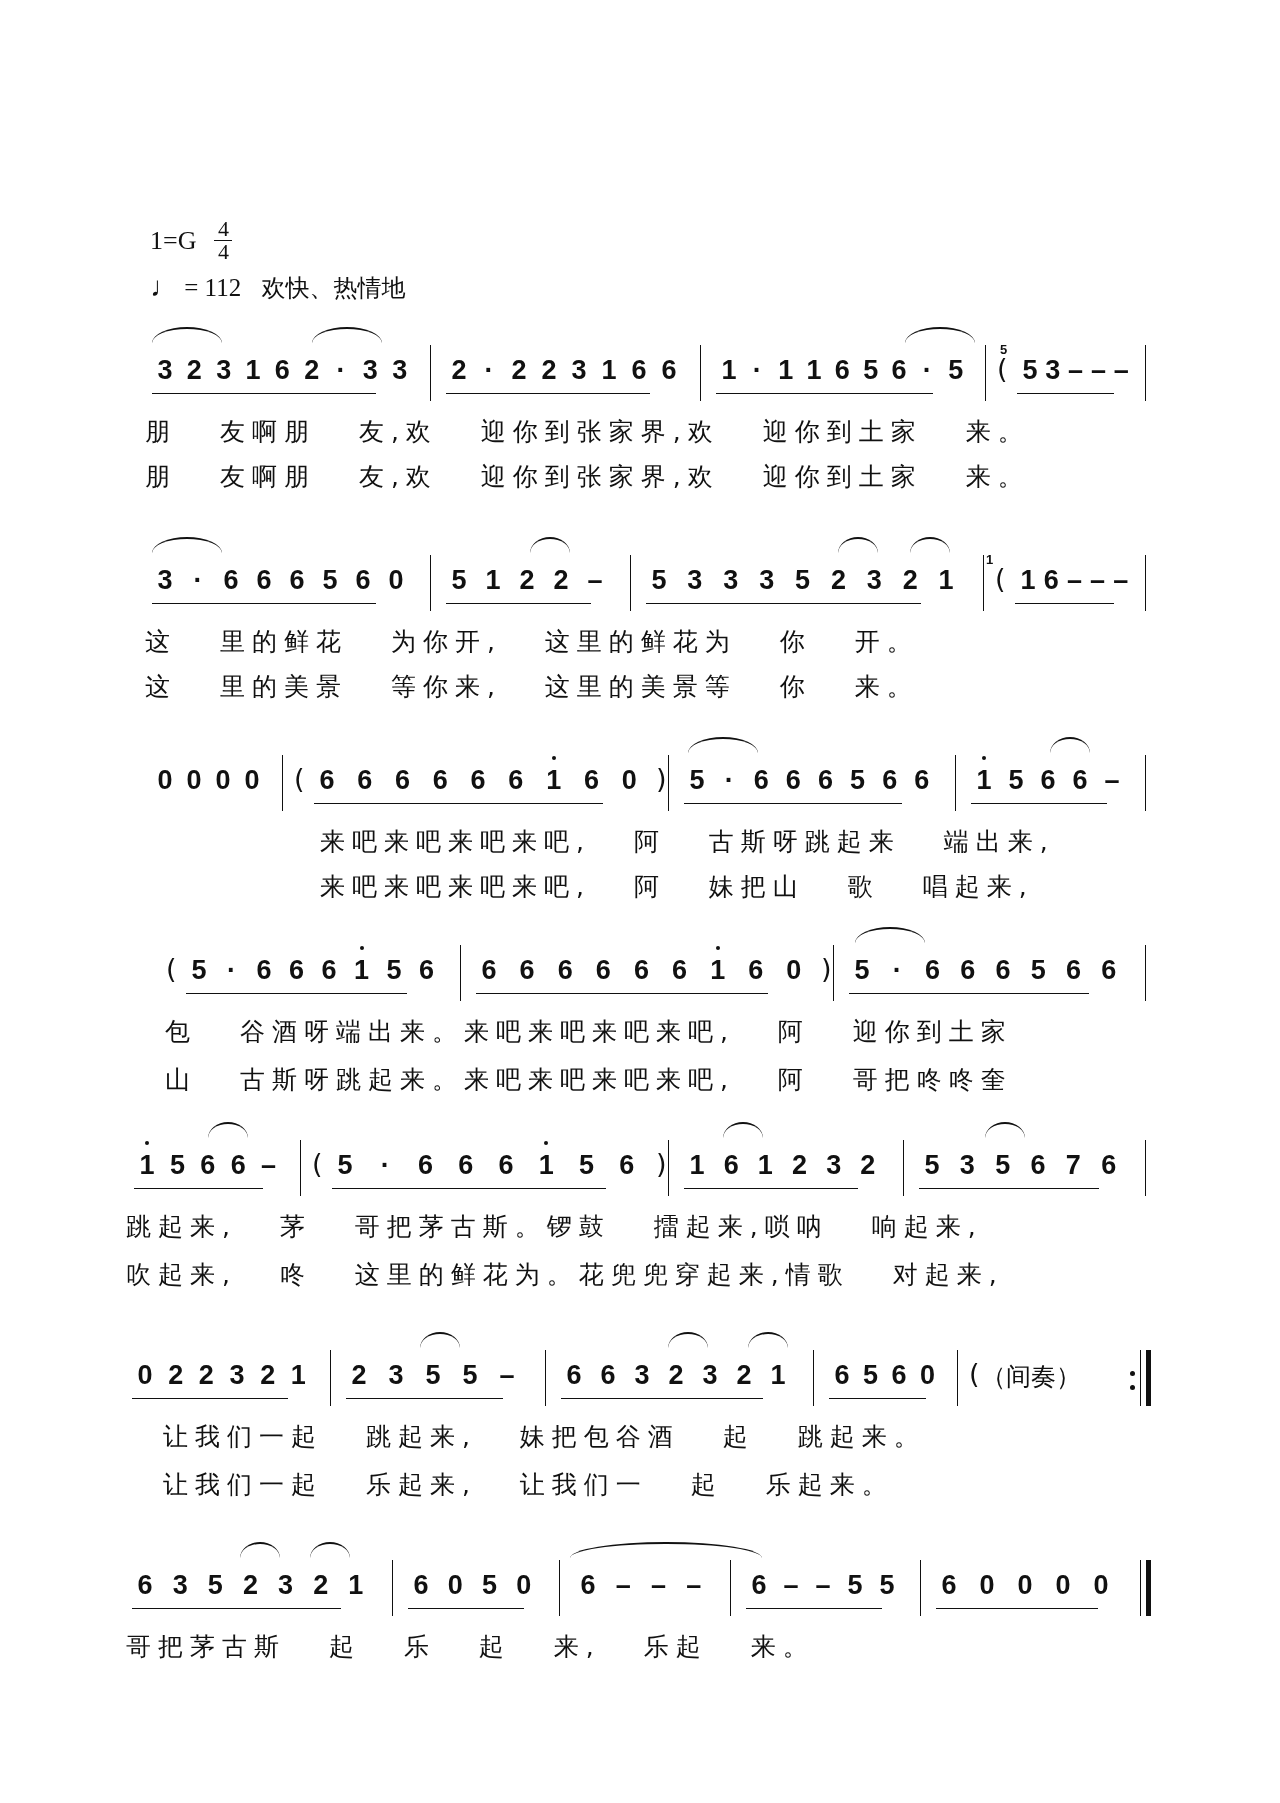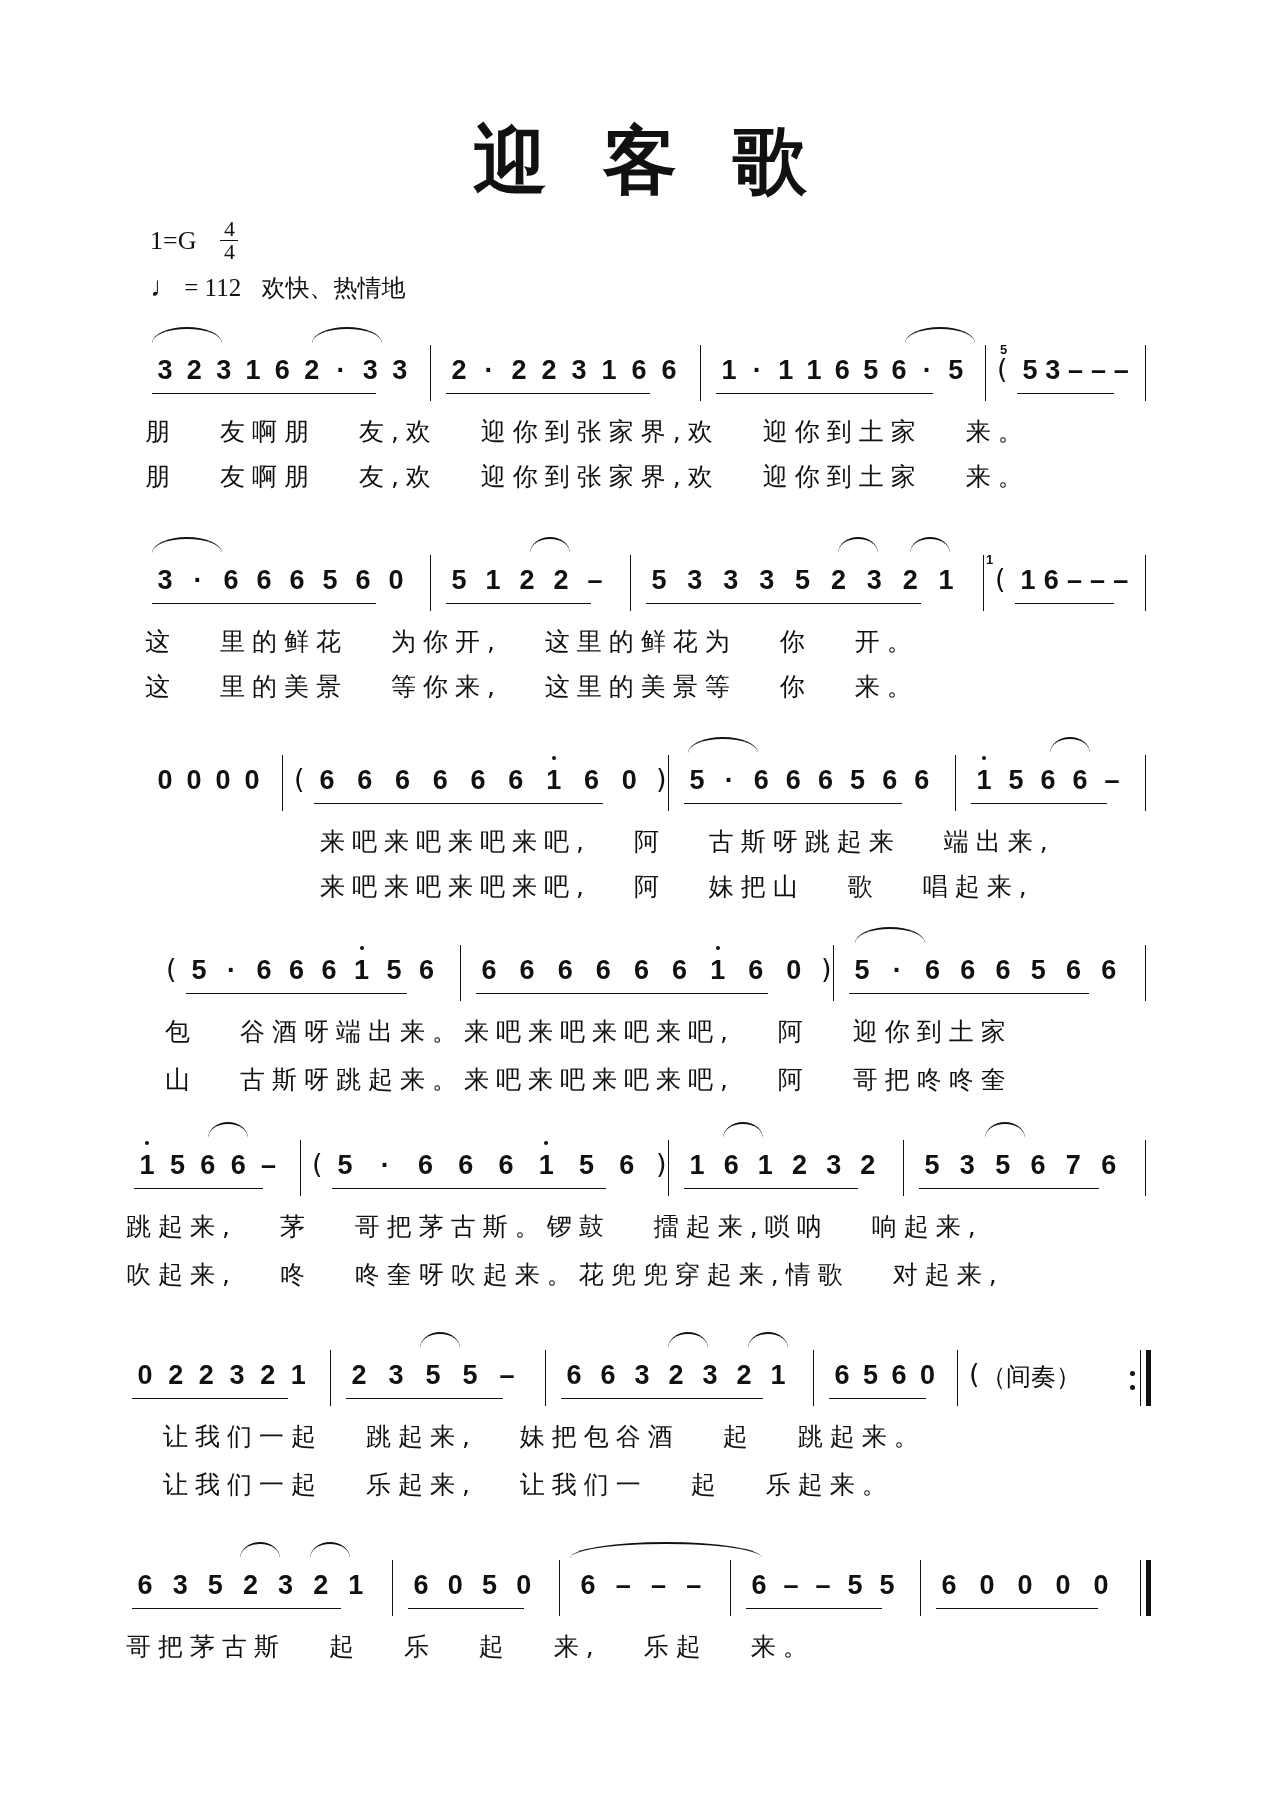--- a/index.html
+++ b/index.html
@@ -3,21 +3,21 @@
 <meta charset="utf-8">
 <style>
   html, body { margin: 0; padding: 0; background: #ffffff; }
   body { width: 1280px; height: 1803px; position: relative; overflow: hidden;
          font-family: "DejaVu Sans", sans-serif; color: #111; }
   .page { position: absolute; left: 0; top: 0; width: 1280px; height: 1803px; }
   .title { position: absolute; left: 0; width: 1280px; top: 112px; text-align: center;
            font-family: "DejaVu Serif", serif; font-weight: bold; font-size: 74px; letter-spacing: 56px;
            padding-left: 56px; box-sizing: border-box; }
   .meta-left { position: absolute; left: 150px; top: 218px; font-family: "Liberation Serif", serif; font-size: 26px; }
-  .key { display: inline-flex; align-items: center; gap: 24px; }
+  .key { display: inline-flex; align-items: center; gap: 18px; }
   .timesig { display: inline-flex; flex-direction: column; align-items: center; font-size: 22px; line-height: 22px; }
   .timesig .bar { width: 18px; border-top: 1.5px solid #111; }
   .tempo { margin-top: 8px; font-size: 25px; }
   .tempo .note-glyph { font-size: 28px; }
   .tempo .desc { font-family: "DejaVu Sans", sans-serif; font-size: 24px; margin-left: 14px; }
   .meta-right { position: absolute; left: 965px; top: 215px; font-family: "DejaVu Sans", sans-serif; font-weight: bold; font-size: 25px; line-height: 38px; }
   .meta-right .row { display: flex; justify-content: space-between; width: 148px; }
 
   .system { position: absolute; left: 0; width: 1280px; }
   .notes-row { position: absolute; height: 60px; }
@@ -33,21 +33,20 @@
   .paren { position: absolute; font-size: 27px; top: 8px; font-family: "DejaVu Sans", sans-serif; }
   .interlude { position: absolute; font-size: 25px; top: 10px; }
   .repeat-dots { position: absolute; }
   .repeat-dots i { display:block; width:5px; height:5px; border-radius:50%; background:#111; margin: 9px 0; }
 </style>
 </head>
 <body>
 
 <div class="page">
 
-  <div class="title">迎客歌</div>
 
   <div class="meta-left">
     <div class="key">
       <span>1=G</span>
       <span class="timesig">
         <span>4</span>
         <span class="bar"></span>
         <span>4</span>
       </span>
     </div>
@@ -294,21 +293,21 @@
           <div class="barline" style="left: 903px;"></div>
           <div class="barline" style="left: 1145px;"></div>
           <div class="slur" style="left: 208px; width: 40px; top: -18px;"></div>
           <div class="slur" style="left: 723px; width: 40px; top: -18px;"></div>
           <div class="slur" style="left: 985px; width: 40px; top: -18px;"></div>
         </div>
         <div class="lyric-row" style="left: 126px; top: 70px;">
           <span style="letter-spacing: 7px; word-spacing: 28px;">跳起来, 茅 哥把茅古斯。锣鼓 擂起来,唢呐 响起来,</span>
         </div>
         <div class="lyric-row" style="left: 126px; top: 118px;">
-          <span style="letter-spacing: 7px; word-spacing: 28px;">吹起来, 咚 咚奎呀吹起来。花兜兜穿起来,情歌 对起来,</span>
+          <span style="letter-spacing: 7px; word-spacing: 28px;">吹起来, 咚 这里的鲜花为。花兜兜穿起来,情歌 对起来,</span>
         </div>
       </div>
       <div class="system" style="top: 1350px;">
         <div class="notes-row" style="left: 0px; width: 1280px; top: 0px;">
           <span class="cell" style="left: 132px;">0</span>
           <span class="cell" style="left: 162.667px;">2</span>
           <span class="cell" style="left: 193.333px;">2</span>
           <span class="cell" style="left: 224px;">3</span>
           <span class="cell" style="left: 254.667px;">2</span>
           <span class="cell" style="left: 285.333px;">1</span>

